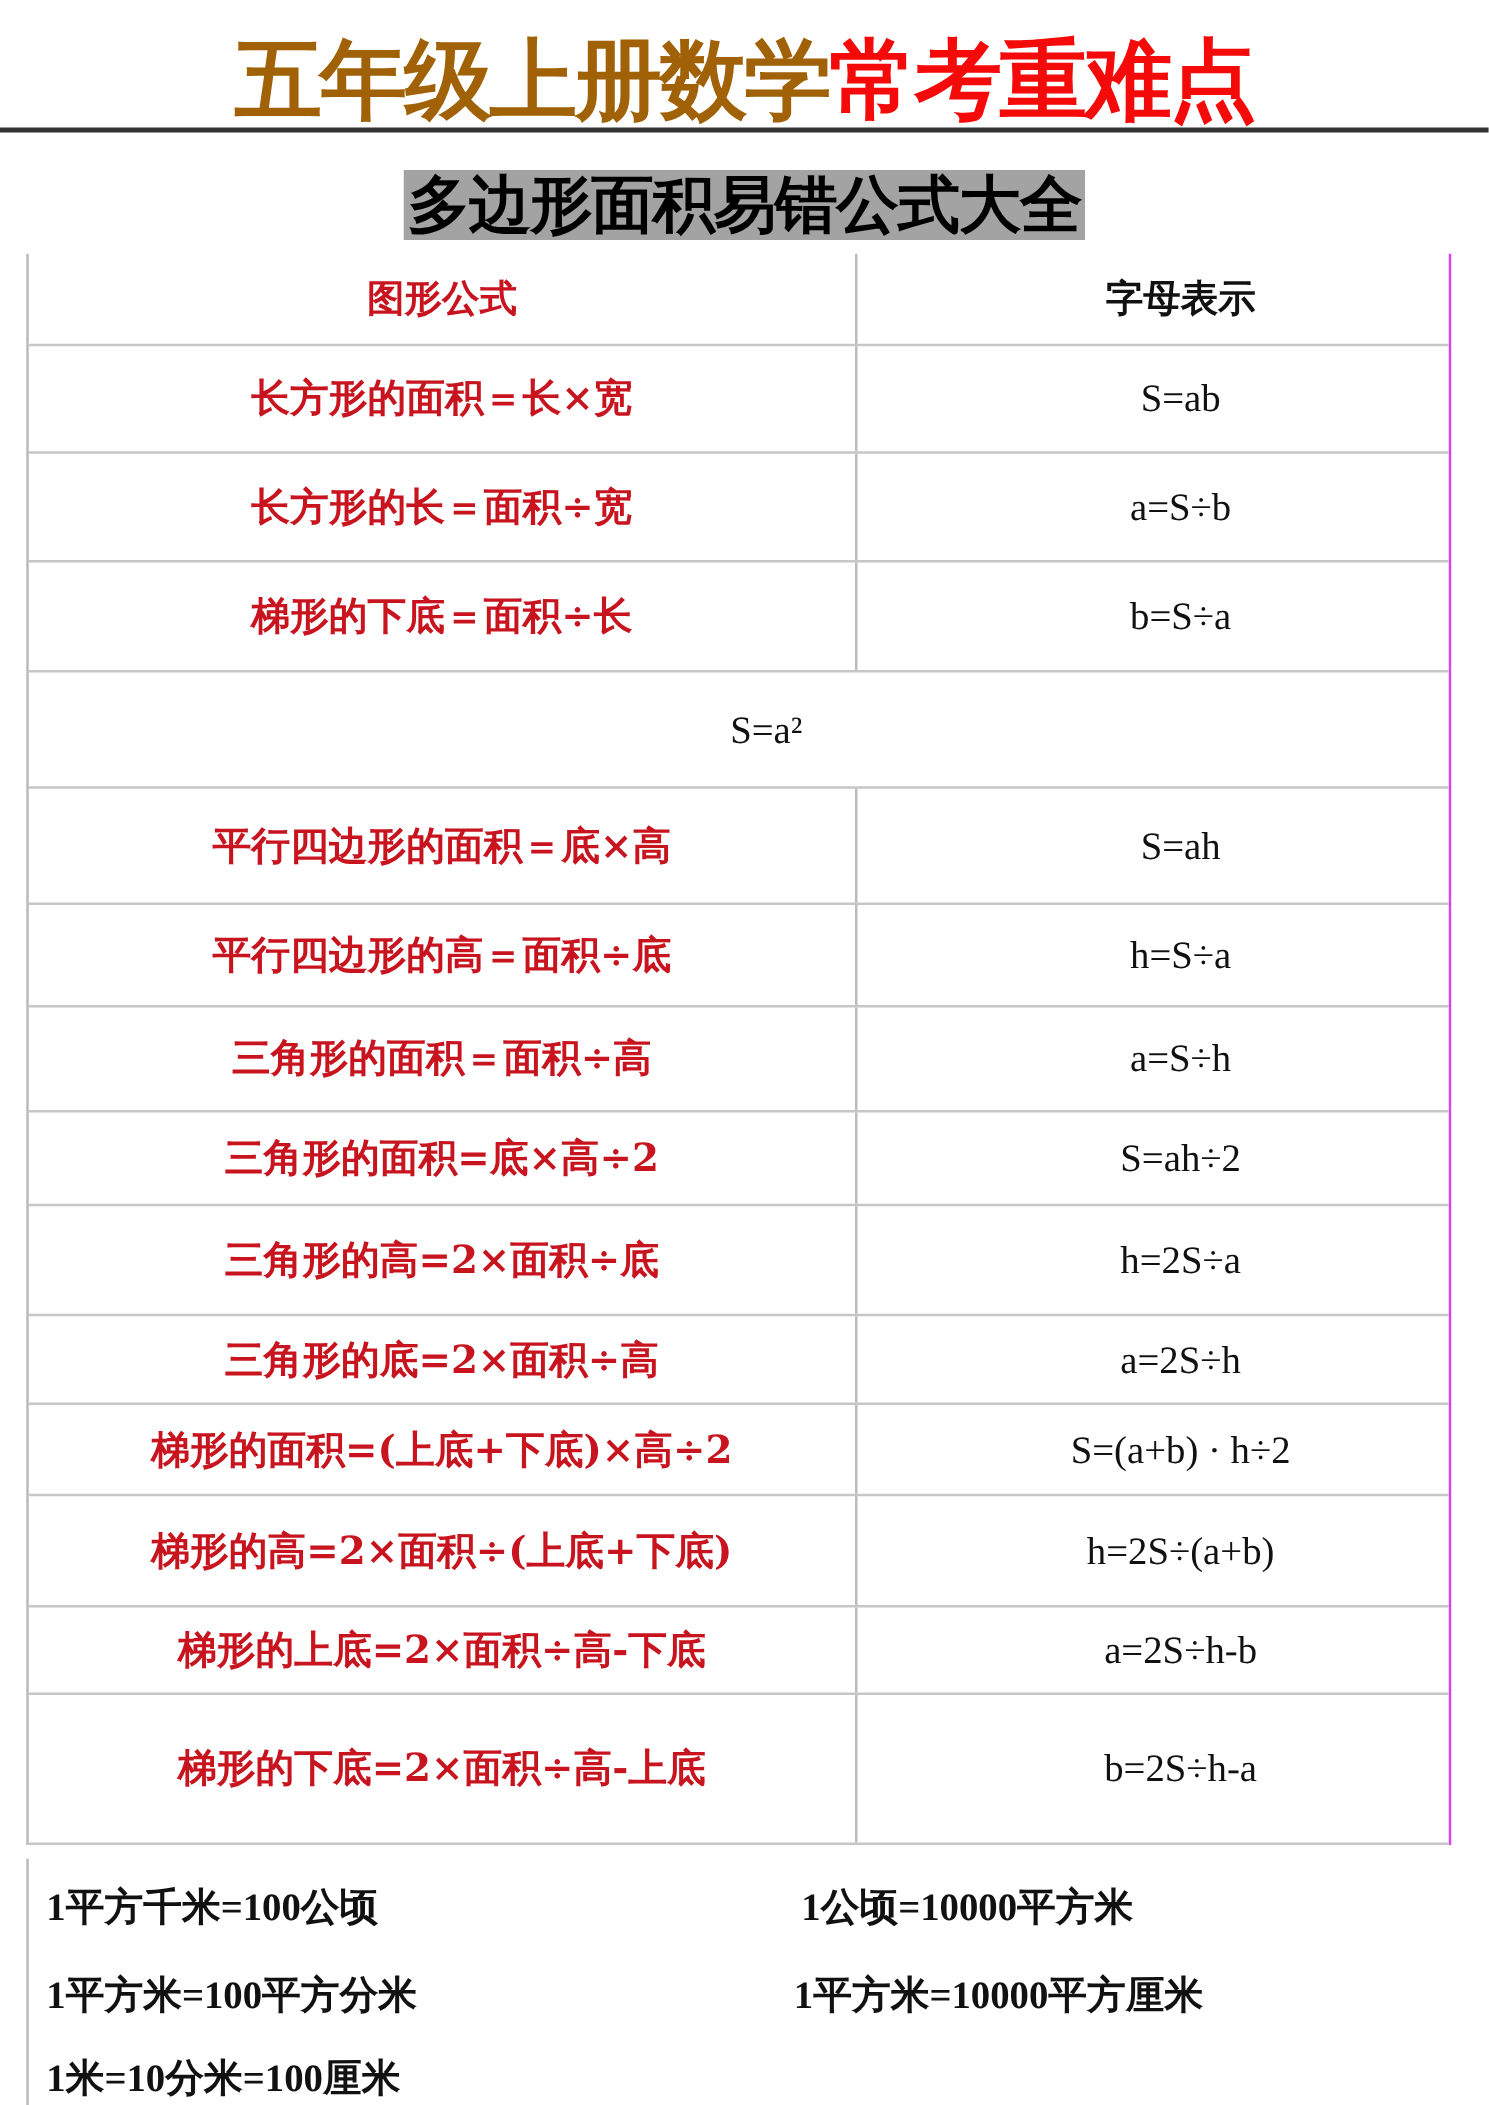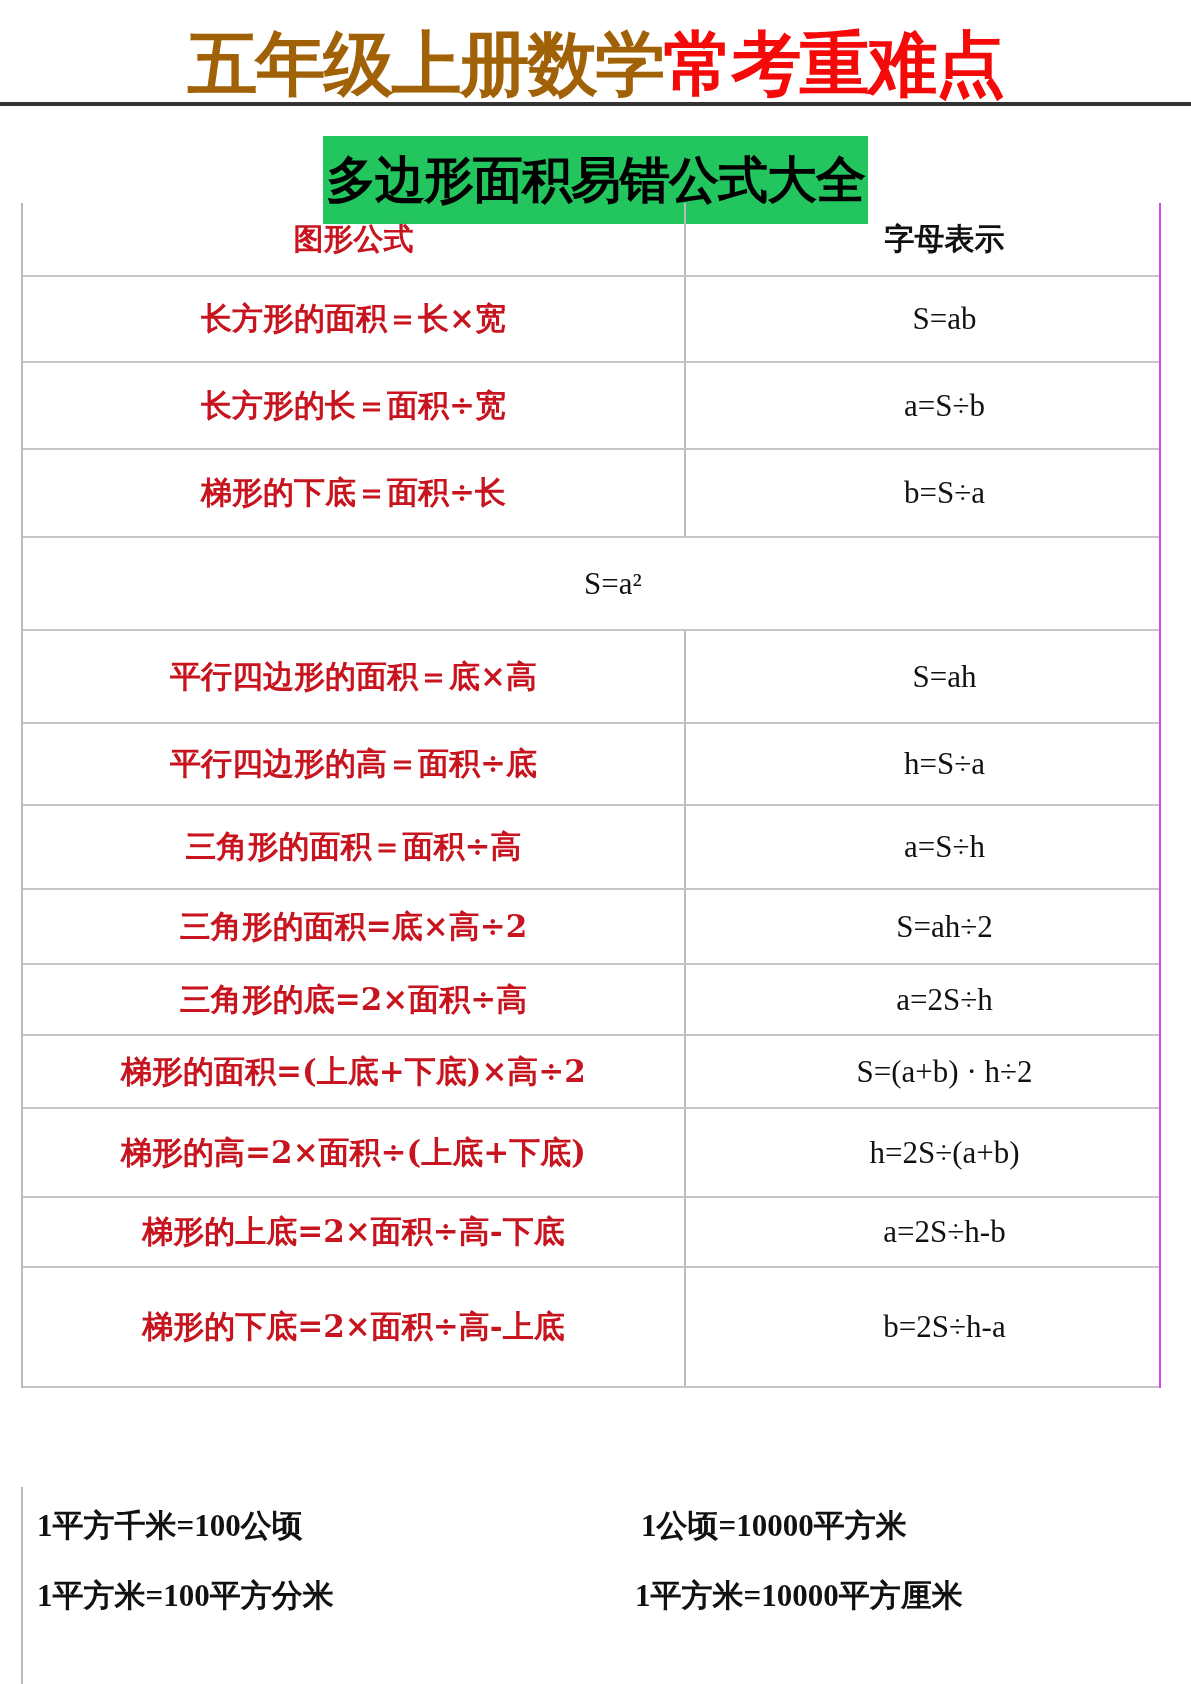--- a/index.html
+++ b/index.html
@@ -2,21 +2,21 @@
 <html><head>
 <meta charset="utf-8">
 <style>
   html,body{margin:0;padding:0;background:#fff;}
   body{width:1191px;height:1684px;position:relative;overflow:hidden;font-family:"DejaVu Sans","Liberation Sans",sans-serif;}
   .title{position:absolute;left:0;top:22px;width:1191px;text-align:center;font-size:70px;font-weight:bold;letter-spacing:-2px;line-height:84px;}
   .title .black{color:#a16207;text-align:right;}
   .title .red{color:#f50a0a;}
   .rule{position:absolute;left:0;top:102px;width:1191px;height:4px;background:#333;}
   .subtitle-wrap{position:absolute;left:0;top:136px;width:1191px;text-align:center;}
-  .subtitle{display:inline-block;background:#22c55e;color:#000;font-size:50px;font-weight:bold;line-height:56px;padding:16px 3px;letter-spacing:-1px;}
+  .subtitle{display:inline-block;background:#a3a3a3;color:#000;font-size:50px;font-weight:bold;line-height:56px;padding:0 3px;letter-spacing:-1px;}
   .table{position:absolute;left:21px;top:203px;width:1136px;border-left:2px solid #bbb;border-right:2px solid #d946ef;}
   .row{display:flex;border-bottom:2px solid #c6c6c6;box-sizing:border-box;}
   .cell{display:flex;align-items:center;justify-content:center;box-sizing:border-box;}
   .c1{width:663px;border-right:2px solid #bbb;color:#c8141e;font-weight:bold;font-size:31px;font-family:"DejaVu Serif","Liberation Serif",serif;}
   .c2{flex:1;color:#111;font-size:31px;font-family:"Liberation Serif","DejaVu Serif",serif;padding-left:44px;}
   .row.head .c2{font-weight:bold;font-family:"DejaVu Sans",sans-serif;font-size:30px;}
   .row.head .c1{font-size:30px;}
   .units{position:absolute;left:21px;top:1487px;width:1150px;height:197px;border-left:2px solid #bbb;}
   .unit{position:absolute;font-size:31px;font-family:"Liberation Serif","DejaVu Serif",serif;color:#111;font-weight:bold;}
 </style>
@@ -61,20 +61,24 @@
     <div class="cell c2">h=S÷a</div>
   </div>
   <div class="row" style="height:84px">
     <div class="cell c1">三角形的面积＝面积÷高</div>
     <div class="cell c2">a=S÷h</div>
   </div>
   <div class="row" style="height:75px">
     <div class="cell c1">三角形的面积=底×高÷2</div>
     <div class="cell c2">S=ah÷2</div>
   </div>
+  <div class="row" style="height:88px">
+    <div class="cell c1">三角形的高=2×面积÷底</div>
+    <div class="cell c2">h=2S÷a</div>
+  </div>
   <div class="row" style="height:71px">
     <div class="cell c1">三角形的底=2×面积÷高</div>
     <div class="cell c2">a=2S÷h</div>
   </div>
   <div class="row" style="height:73px">
     <div class="cell c1">梯形的面积=(上底+下底)×高÷2</div>
     <div class="cell c2">S=(a+b) · h÷2</div>
   </div>
   <div class="row" style="height:89px">
     <div class="cell c1">梯形的高=2×面积÷(上底+下底)</div>
@@ -88,13 +92,14 @@
     <div class="cell c1">梯形的下底=2×面积÷高-上底</div>
     <div class="cell c2">b=2S÷h-a</div>
   </div>
 </div>
 
 <div class="units">
   <div class="unit" style="left:14px;top:18px">1平方千米=100公顷</div>
   <div class="unit" style="left:618px;top:18px">1公顷=10000平方米</div>
   <div class="unit" style="left:14px;top:88px">1平方米=100平方分米</div>
   <div class="unit" style="left:612px;top:88px">1平方米=10000平方厘米</div>
+  <div class="unit" style="left:14px;top:155px">1米=10分米=100厘米</div>
 </div>
 
 </body></html>

